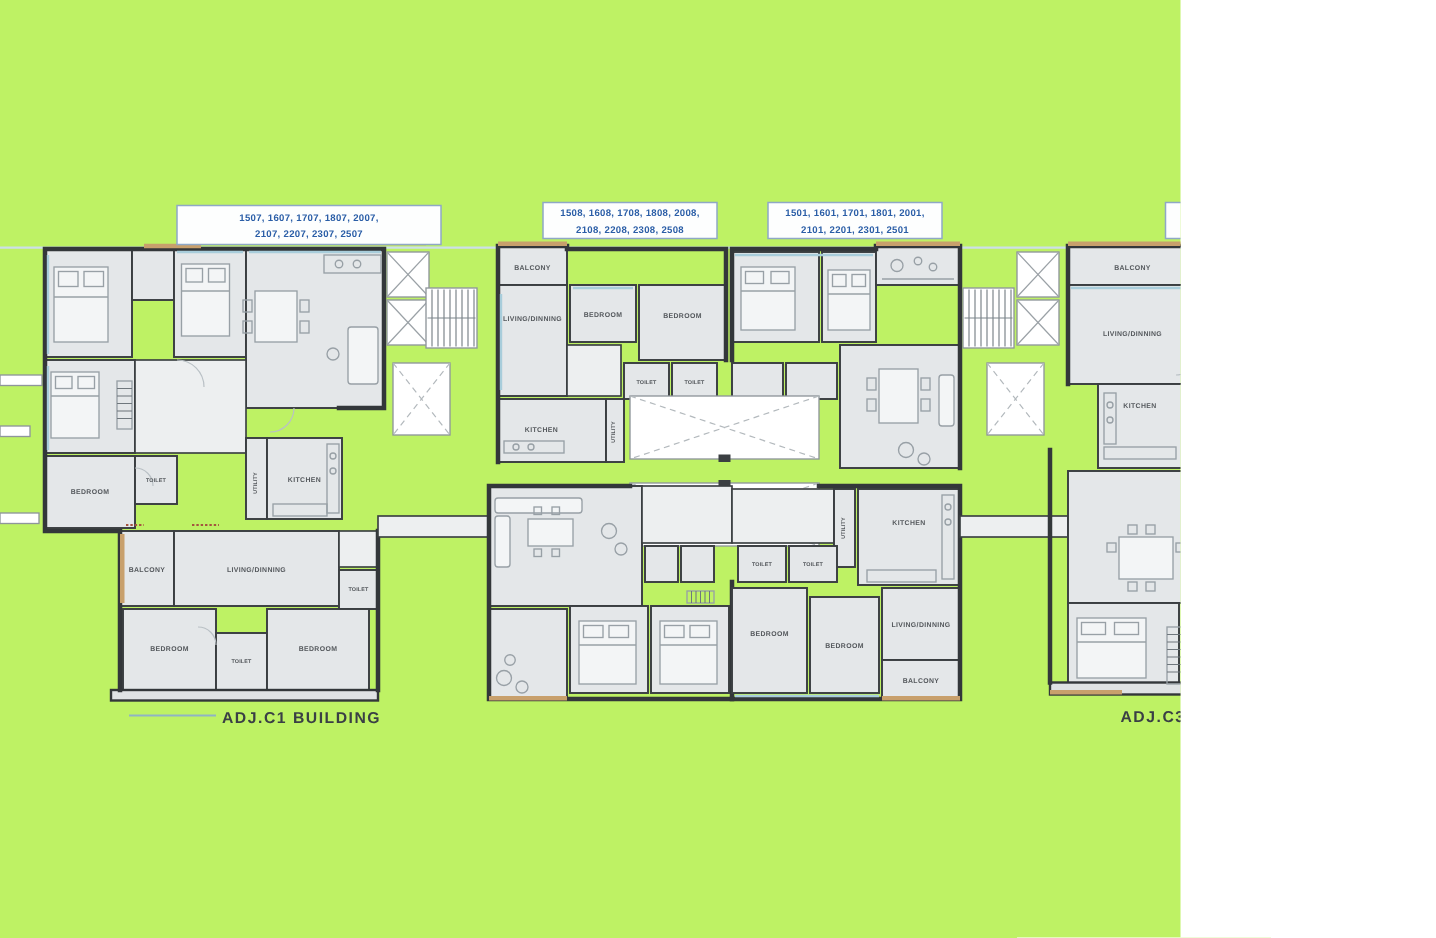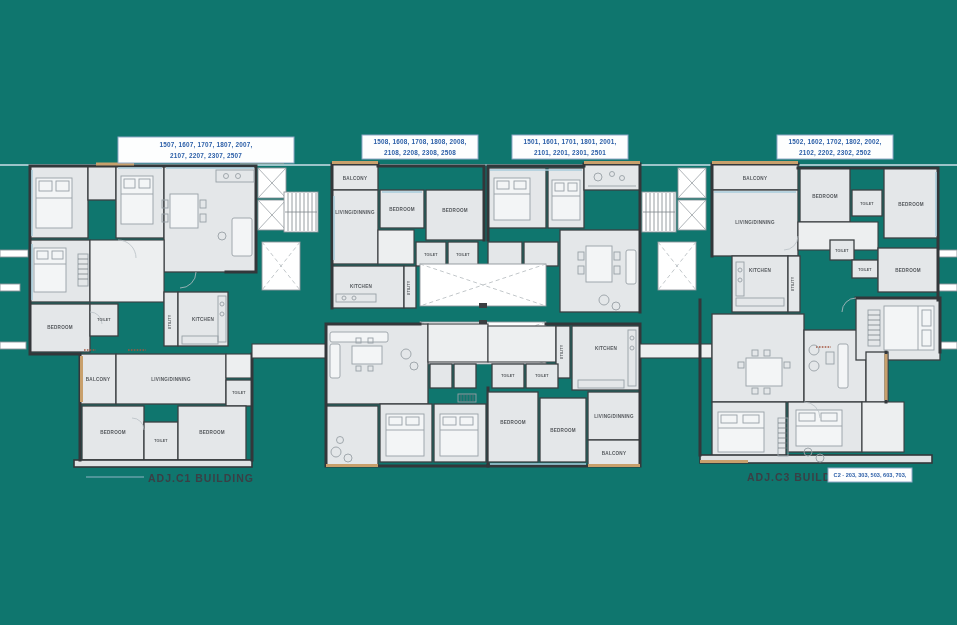--- a/index.html
+++ b/index.html
@@ -1,17 +1,17 @@
 <!DOCTYPE html>
 <html><head>
 <meta charset="utf-8">
 <title>Floor Plan</title>
 <style>
   html,body{margin:0;padding:0;background:#ffffff;}
-  .stage{position:relative;width:957px;height:625px;background:#0f766e;overflow:hidden;
+  .stage{position:relative;width:787px;height:625px;background:#bef264;overflow:hidden;
          font-family:"Liberation Sans",sans-serif;}
   svg{display:block;}
   .rm  {fill:#e4e7e9;stroke:#3b3f42;stroke-width:1.3;}
   .rm2 {fill:#edeff0;stroke:#3b3f42;stroke-width:1.1;}
   .base{fill:#dfe2e4;stroke:#33373a;stroke-width:1.6;}
   .wall{stroke:#33373a;stroke-width:3;fill:none;stroke-linecap:square;}
   .void{fill:#ffffff;stroke:#8f969b;stroke-width:0.9;}
   .diag{stroke:#b3b9bd;stroke-width:0.8;stroke-dasharray:4 3;fill:none;}
   .xln {stroke:#9aa1a6;stroke-width:0.8;fill:none;}
   .fur {stroke:#98a0a6;stroke-width:0.9;fill:#f3f5f6;}

